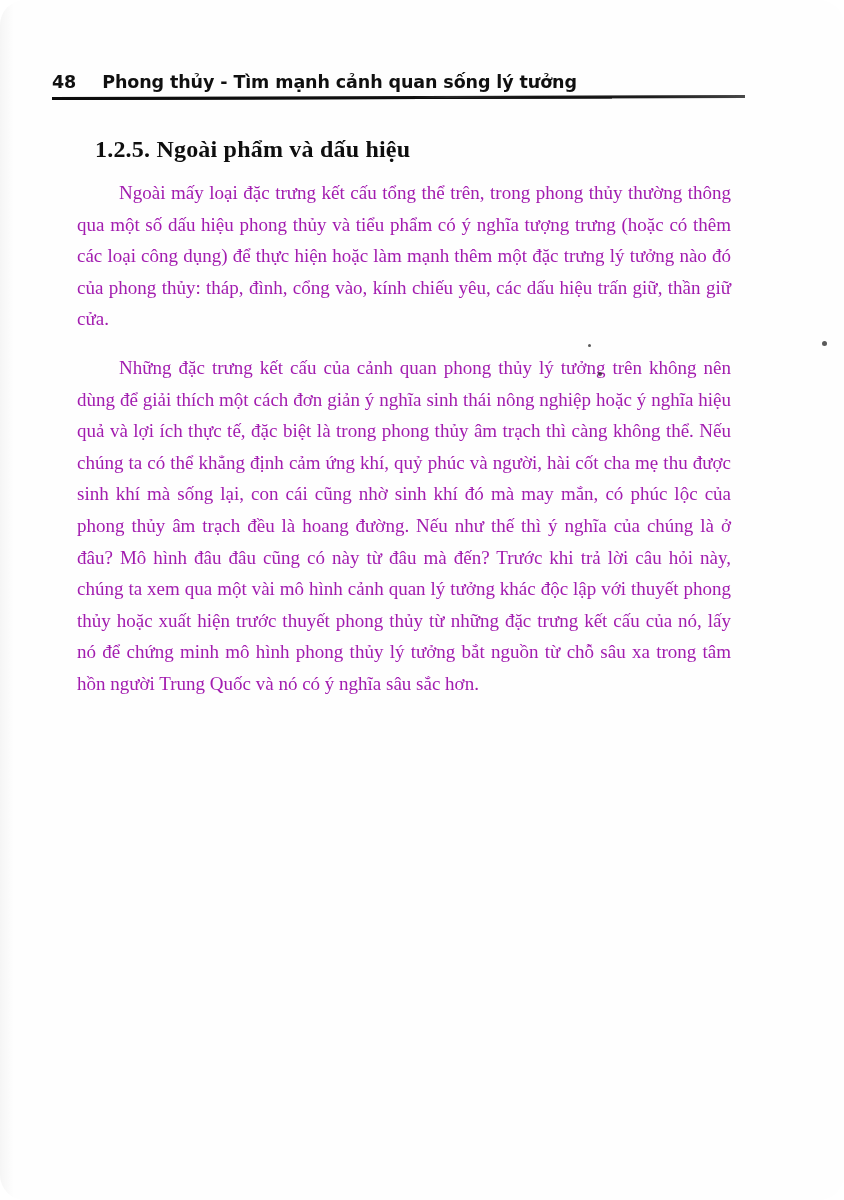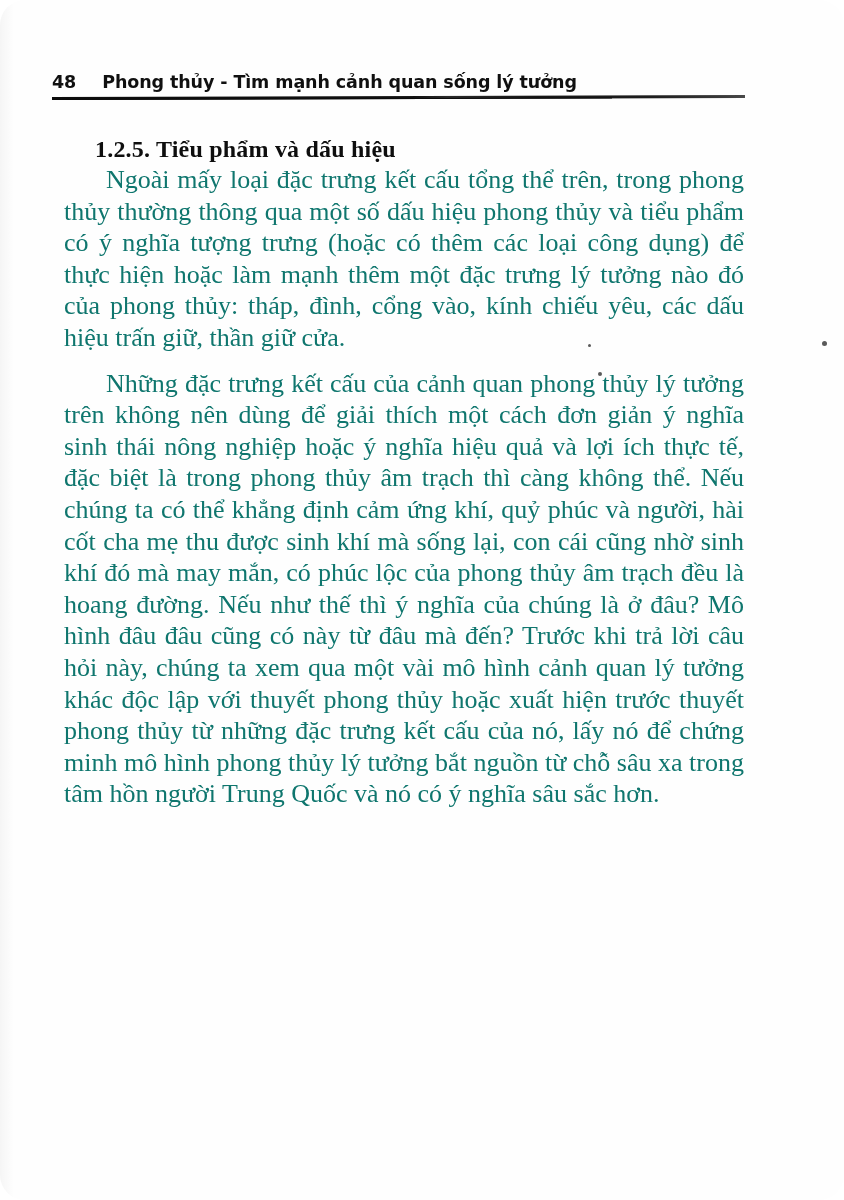--- a/index.html
+++ b/index.html
@@ -85,27 +85,27 @@
 
   
   .body-col {
     position: absolute;
     left: 60px;
     top: 160px;
     width: 688px;
   }
 
   p.para {
-    margin: 4px;
+    margin: 17px;
     text-align: justify;
     text-justify: inter-word;
-    font-size: 26px;
+    font-size: 19px;
     line-height: 31.6px;
     text-indent: 42px;
-    color: #0f766e;
+    color: #a21caf;
     -webkit-font-smoothing: none;
   }
 
   p.para + p.para {
     margin-top: 14px;
   }
 
   p.para.last-ragged {
     text-align: justify;
   }
@@ -135,21 +135,21 @@
 
   <div class="page-edge-shade"></div>
 
   <div class="running-head">
     <span class="folio">48</span>
     <span class="head-title">Phong thủy - Tìm mạnh cảnh quan sống lý tưởng</span>
   </div>
 
   <div class="head-rule"></div>
 
-  <h2 class="section-heading">1.2.5. Tiểu phẩm và dấu hiệu</h2>
+  <h2 class="section-heading">1.2.5. Ngoài phẩm và dấu hiệu</h2>
 
   <div class="body-col">
     <p class="para">Ngoài mấy loại đặc trưng kết cấu tổng thể trên, trong phong thủy thường thông qua một số dấu hiệu phong thủy và tiểu phẩm có ý nghĩa tượng trưng (hoặc có thêm các loại công dụng) để thực hiện hoặc làm mạnh thêm một đặc trưng lý tưởng nào đó của phong thủy: tháp, đình, cổng vào, kính chiếu yêu, các dấu hiệu trấn giữ, thần giữ cửa.</p>
     <p class="para last-ragged">Những đặc trưng kết cấu của cảnh quan phong thủy lý tưởng trên không nên dùng để giải thích một cách đơn giản ý nghĩa sinh thái nông nghiệp hoặc ý nghĩa hiệu quả và lợi ích thực tế, đặc biệt là trong phong thủy âm trạch thì càng không thể. Nếu chúng ta có thể khẳng định cảm ứng khí, quỷ phúc và người, hài cốt cha mẹ thu được sinh khí mà sống lại, con cái cũng nhờ sinh khí đó mà may mắn, có phúc lộc của phong thủy âm trạch đều là hoang đường. Nếu như thế thì ý nghĩa của chúng là ở đâu? Mô hình đâu đâu cũng có này từ đâu mà đến? Trước khi trả lời câu hỏi này, chúng ta xem qua một vài mô hình cảnh quan lý tưởng khác độc lập với thuyết phong thủy hoặc xuất hiện trước thuyết phong thủy từ những đặc trưng kết cấu của nó, lấy nó để chứng minh mô hình phong thủy lý tưởng bắt nguồn từ chỗ sâu xa trong tâm hồn người Trung Quốc và nó có ý nghĩa sâu sắc hơn.</p>
   </div>
 
   <span class="speck" style="left:588px; top:344px; width:3px; height:3px;"></span>
   <span class="speck" style="left:598px; top:372px; width:4px; height:4px;"></span>
   <span class="speck" style="left:822px; top:341px; width:5px; height:5px;"></span>
 

